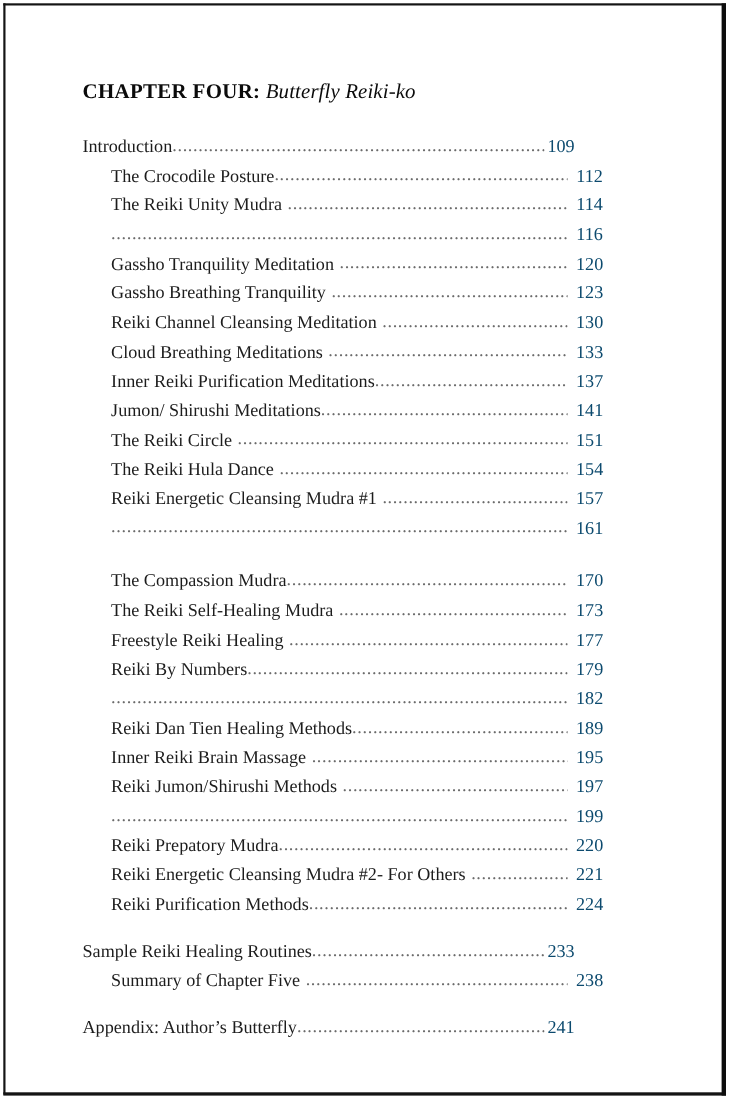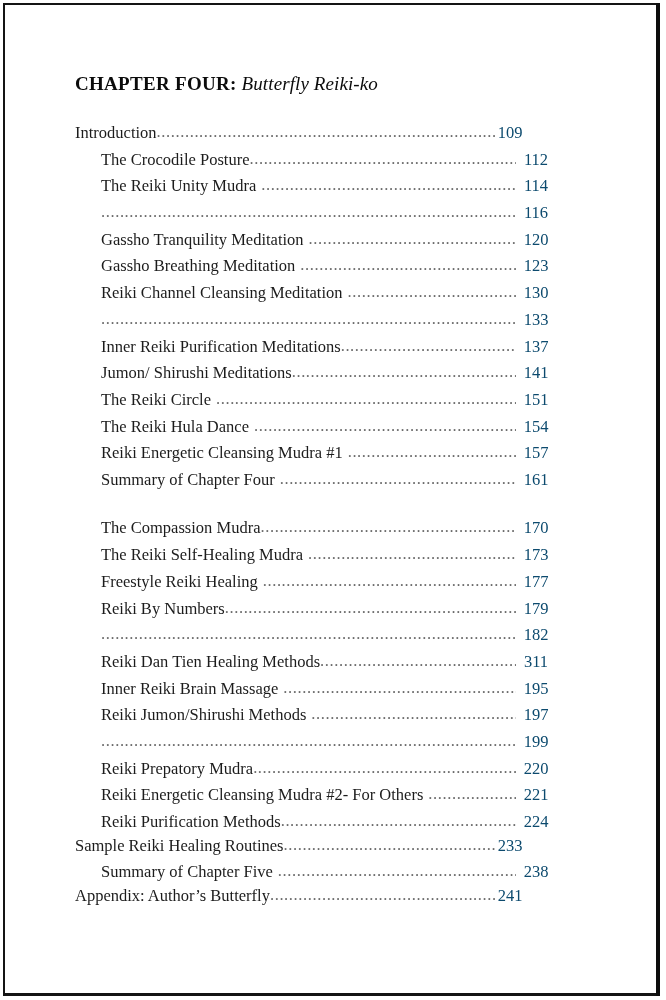--- a/index.html
+++ b/index.html
@@ -61,21 +61,21 @@
     align-items: baseline;
     font-size: 16.5px;
     color: #1c1c1c;
     line-height: 1.0;
     margin-top: 10.2px;
     width: 450px;
   }
   .toc-row.level-1 { padding-left: 0px; }
   .toc-row.level-2 { padding-left: 26px; }
 
-  .toc-row.gap-top-lg { margin-top: 7px; }
+  .toc-row.gap-top-lg { margin-top: 26px; }
   .toc-row.gap-after-head { margin-top: 32px; }
 
   .toc-label {
     white-space: nowrap;
     flex: 0 1 auto;
   }
 
   .toc-leader {
     flex: 1 1 auto;
     overflow: hidden;
@@ -135,30 +135,31 @@
       <div class="toc-row level-2">
         <span class="toc-leader" aria-hidden="true">...........................................................................................................................................</span>
         <span class="toc-page">116</span>
       </div>
       <div class="toc-row level-2">
         <span class="toc-label loose">Gassho Tranquility Meditation</span>
         <span class="toc-leader" aria-hidden="true">...........................................................................................................................................</span>
         <span class="toc-page">120</span>
       </div>
       <div class="toc-row level-2">
-        <span class="toc-label loose">Gassho Breathing Meditation</span>
+        <span class="toc-label loose">Gassho Breathing Tranquility</span>
         <span class="toc-leader" aria-hidden="true">...........................................................................................................................................</span>
         <span class="toc-page">123</span>
       </div>
       <div class="toc-row level-2">
         <span class="toc-label loose">Reiki Channel Cleansing Meditation</span>
         <span class="toc-leader" aria-hidden="true">...........................................................................................................................................</span>
         <span class="toc-page">130</span>
       </div>
       <div class="toc-row level-2">
+        <span class="toc-label loose">Cloud Breathing Meditations</span>
         <span class="toc-leader" aria-hidden="true">...........................................................................................................................................</span>
         <span class="toc-page">133</span>
       </div>
       <div class="toc-row level-2">
         <span class="toc-label tight">Inner Reiki Purification Meditations</span>
         <span class="toc-leader" aria-hidden="true">...........................................................................................................................................</span>
         <span class="toc-page">137</span>
       </div>
       <div class="toc-row level-2">
         <span class="toc-label tight">Jumon/ Shirushi Meditations</span>
@@ -174,21 +175,20 @@
         <span class="toc-label loose">The Reiki Hula Dance</span>
         <span class="toc-leader" aria-hidden="true">...........................................................................................................................................</span>
         <span class="toc-page">154</span>
       </div>
       <div class="toc-row level-2">
         <span class="toc-label loose">Reiki Energetic Cleansing Mudra #1</span>
         <span class="toc-leader" aria-hidden="true">...........................................................................................................................................</span>
         <span class="toc-page">157</span>
       </div>
       <div class="toc-row level-2">
-        <span class="toc-label loose">Summary of Chapter Four</span>
         <span class="toc-leader" aria-hidden="true">...........................................................................................................................................</span>
         <span class="toc-page">161</span>
       </div>
       <div class="toc-row level-2 gap-after-head">
         <span class="toc-label tight">The Compassion Mudra</span>
         <span class="toc-leader" aria-hidden="true">...........................................................................................................................................</span>
         <span class="toc-page">170</span>
       </div>
       <div class="toc-row level-2">
         <span class="toc-label loose">The Reiki Self-Healing Mudra</span>
@@ -205,21 +205,21 @@
         <span class="toc-leader" aria-hidden="true">...........................................................................................................................................</span>
         <span class="toc-page">179</span>
       </div>
       <div class="toc-row level-2">
         <span class="toc-leader" aria-hidden="true">...........................................................................................................................................</span>
         <span class="toc-page">182</span>
       </div>
       <div class="toc-row level-2">
         <span class="toc-label tight">Reiki Dan Tien Healing Methods</span>
         <span class="toc-leader" aria-hidden="true">...........................................................................................................................................</span>
-        <span class="toc-page">311</span>
+        <span class="toc-page">189</span>
       </div>
       <div class="toc-row level-2">
         <span class="toc-label loose">Inner Reiki Brain Massage</span>
         <span class="toc-leader" aria-hidden="true">...........................................................................................................................................</span>
         <span class="toc-page">195</span>
       </div>
       <div class="toc-row level-2">
         <span class="toc-label loose">Reiki Jumon/Shirushi Methods</span>
         <span class="toc-leader" aria-hidden="true">...........................................................................................................................................</span>
         <span class="toc-page">197</span>

